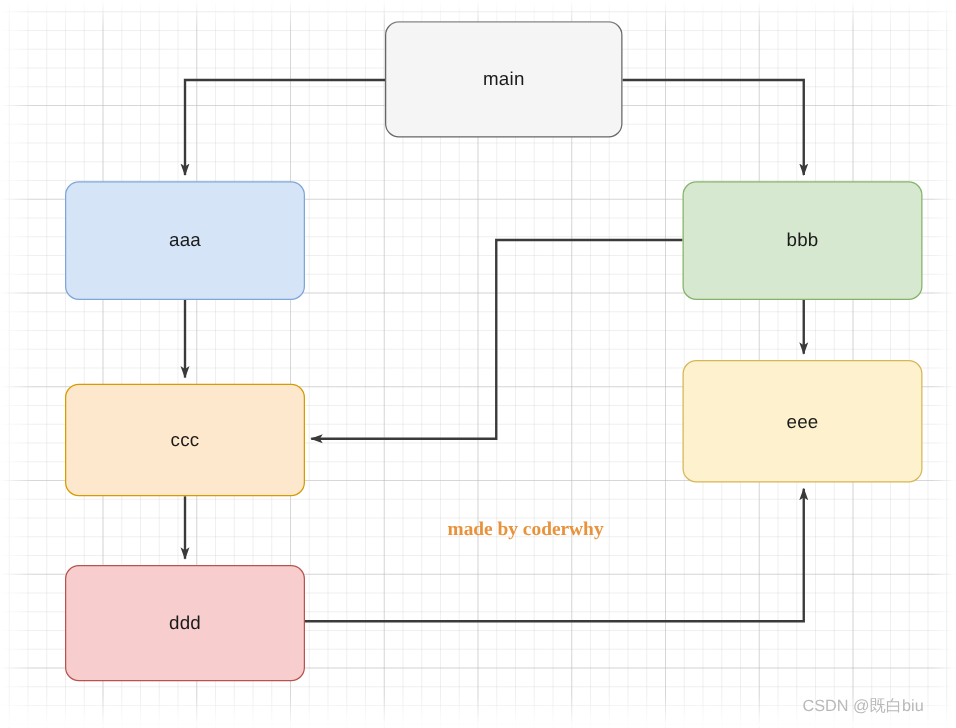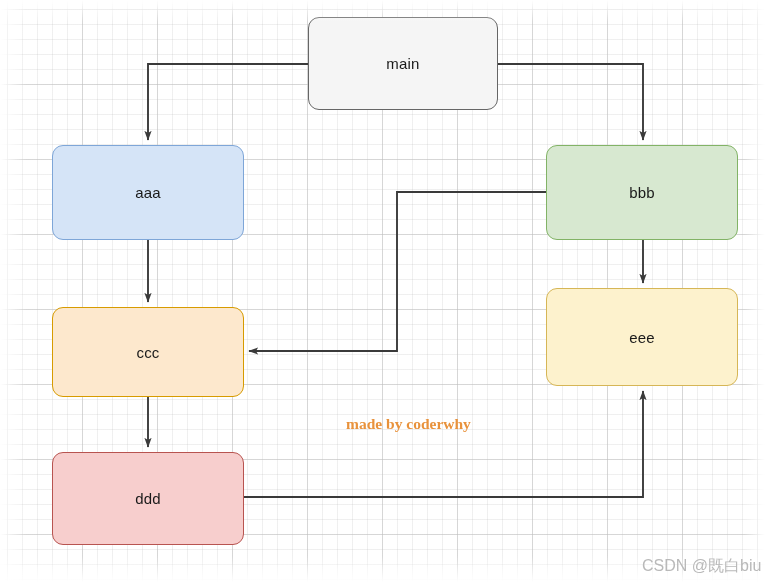--- a/index.html
+++ b/index.html
@@ -57,21 +57,21 @@
     position: absolute;
     font-family: "Liberation Serif", serif;
     font-weight: bold;
     font-size: 15.5px;
     color: #e8923c;
     white-space: nowrap;
   }
   .watermark-csdn {
     position: absolute;
     font-family: "Liberation Sans", sans-serif;
-    font-size: 16px;
+    font-size: 13px;
     color: #b9b9b9;
     white-space: nowrap;
   }
 </style>
 </head>
 <body>
 
 <div id="canvas">
 
   <svg id="edges" viewBox="0 0 765 582">
@@ -115,17 +115,17 @@
   <div class="node" style="left:546px; top:288px; width:192px; height:98px; background:#fdf2cd; border-color:#d6b656;">
     <span>eee</span>
   </div>
 
   <div class="node" style="left:52px; top:452px; width:192px; height:93px; background:#f7cecd; border-color:#b85450;">
     <span>ddd</span>
   </div>
 
   <div id="grid-fade"></div>
 
-  <div class="watermark-made" style="left:346px; top:415px;">made by coderwhy</div>
+  <div class="watermark-made" style="left:358px; top:415px;">made by coderwhy</div>
 
   <div class="watermark-csdn" style="left:642px; top:556px;">CSDN @既白biu</div>
 
 </div>
 
 </body></html>

